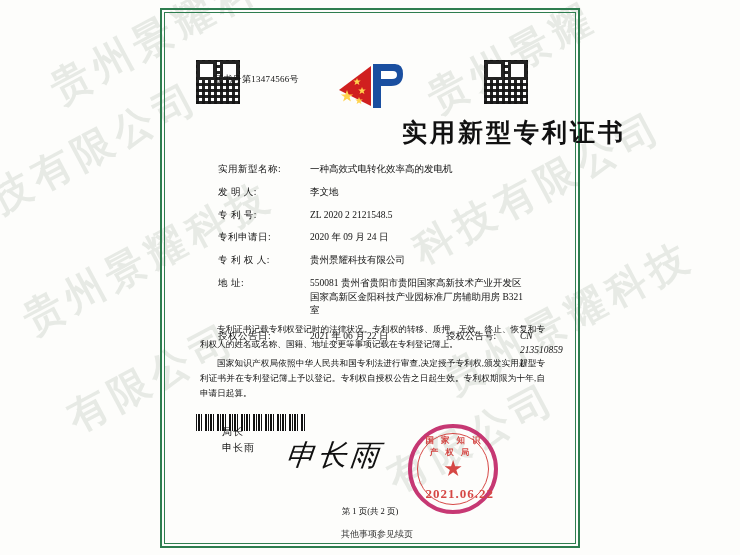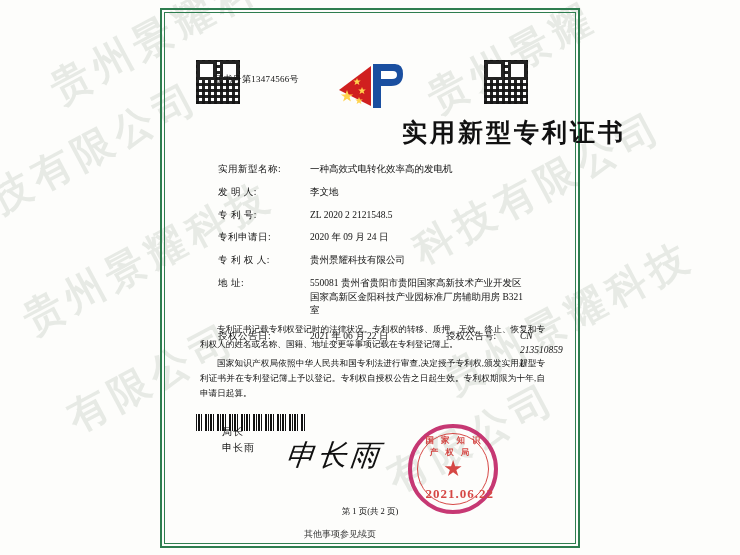--- a/index.html
+++ b/index.html
@@ -285,20 +285,21 @@
   .bottom-note {
     position: absolute;
     top: 528px;
     left: 0;
     width: 680px;
     text-align: center;
     font-size: 9px;
     color: #333;
     font-family: "Liberation Serif", serif;
     z-index: 6;
+    padding-left: 37px;
   }
 </style>
 </head>
 <body>
 
 <div class="page">
 
   <div class="watermark">
     <div class="wm-text wm1">贵州景耀科</div>
     <div class="wm-text wm2">技有限公司</div>

